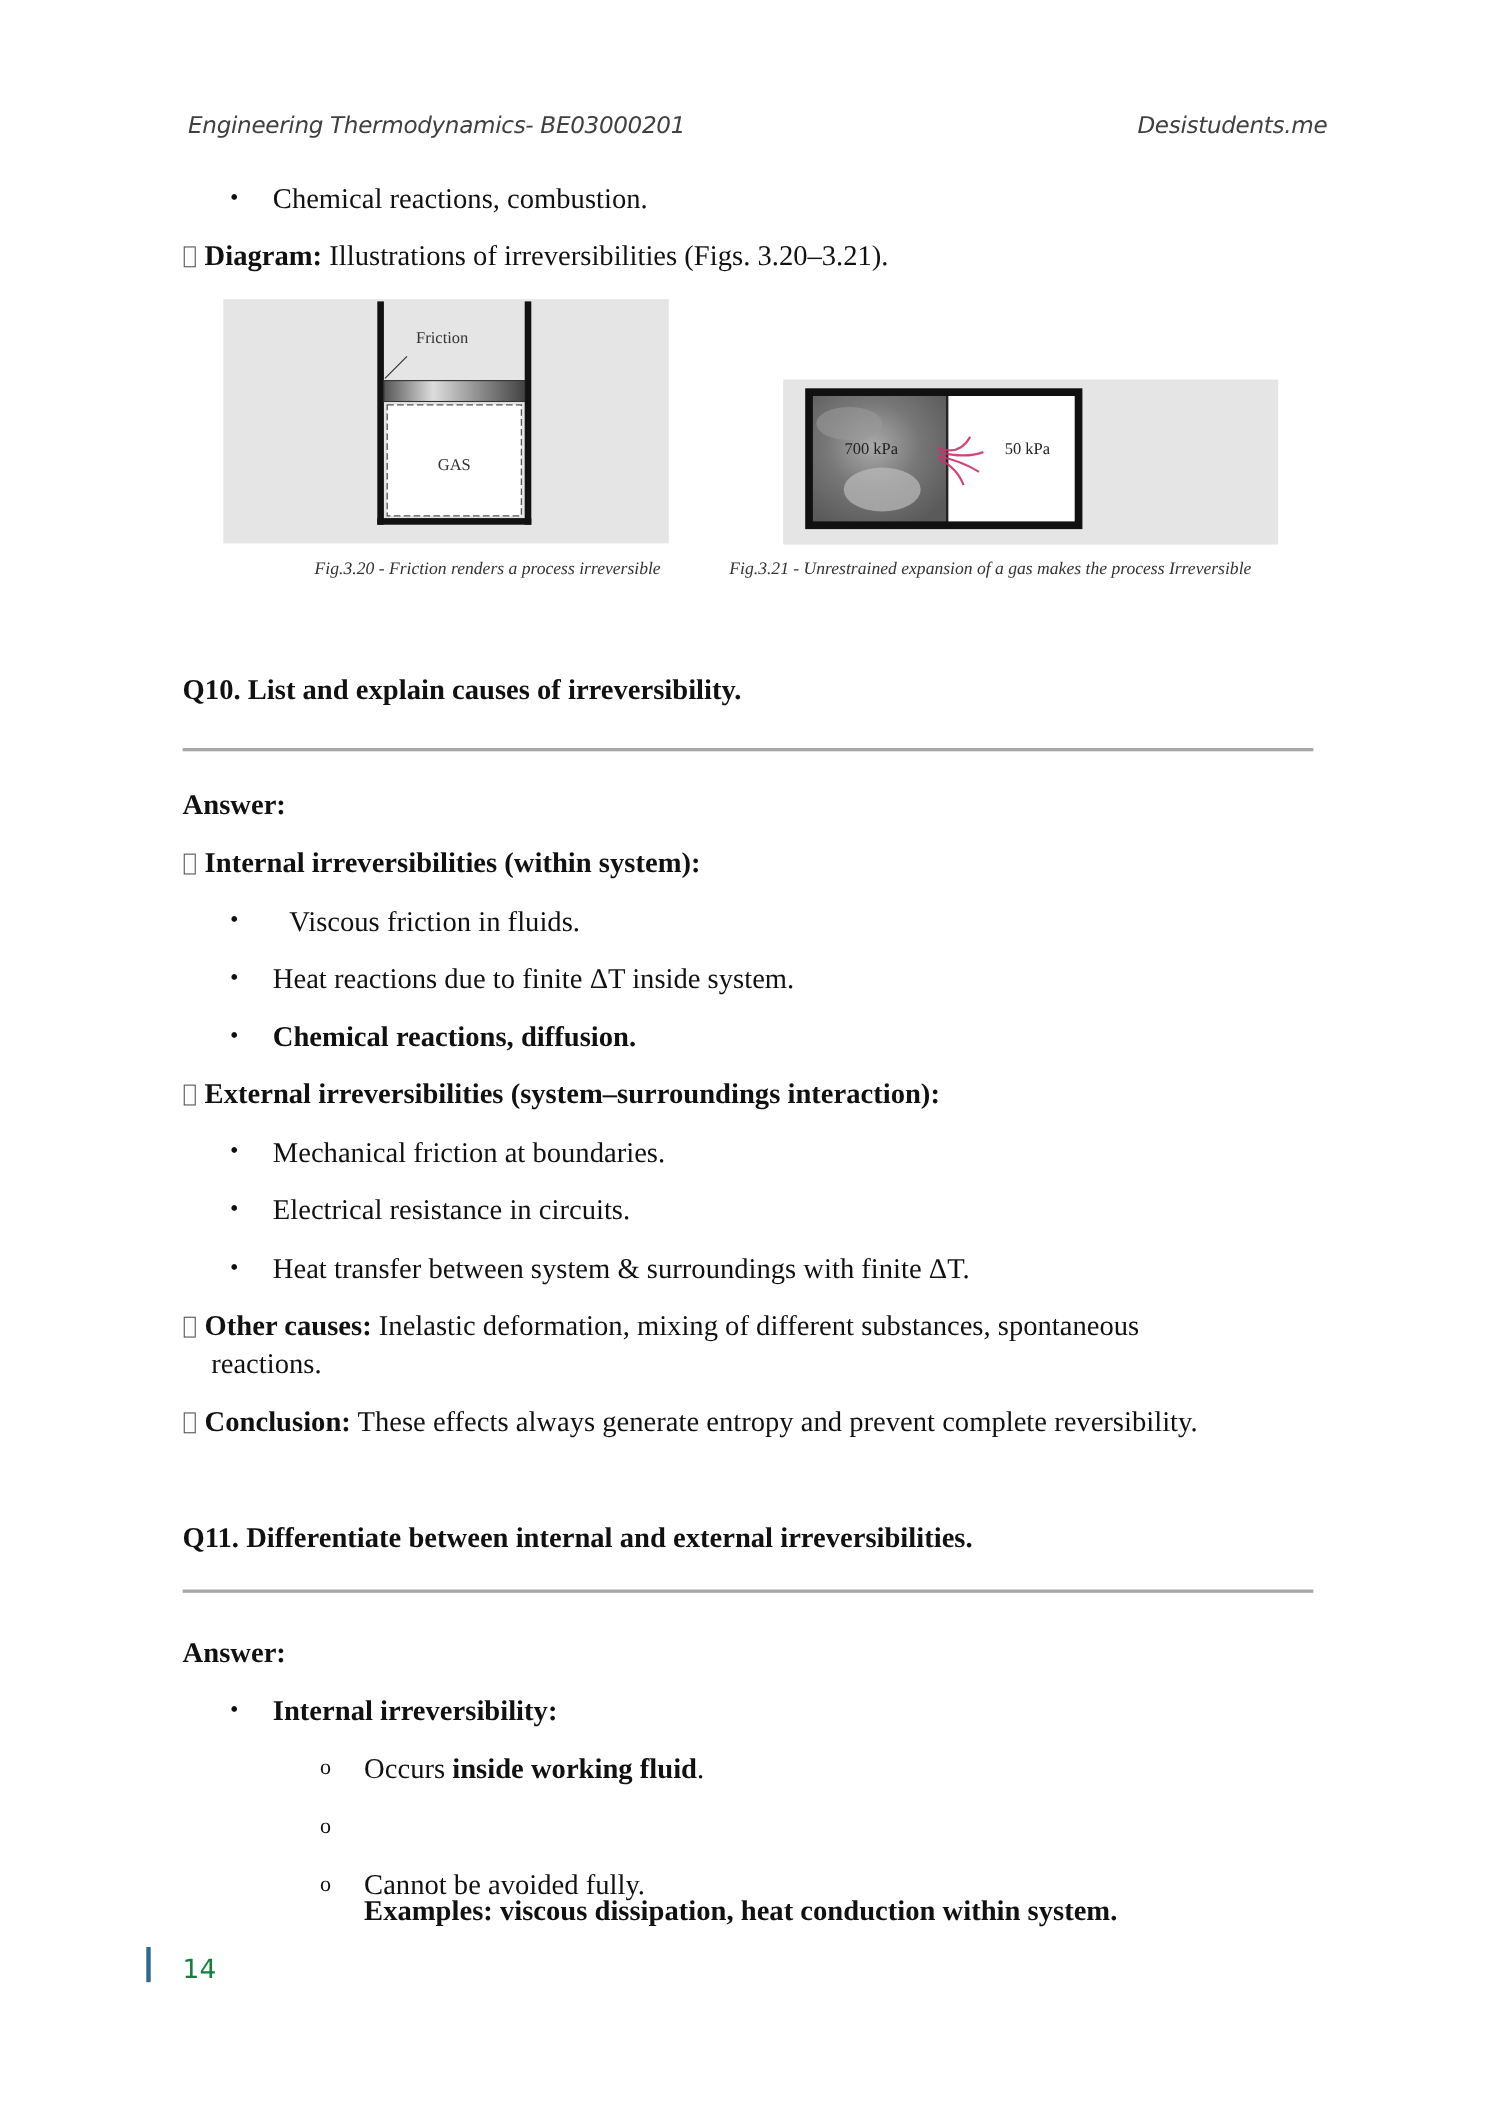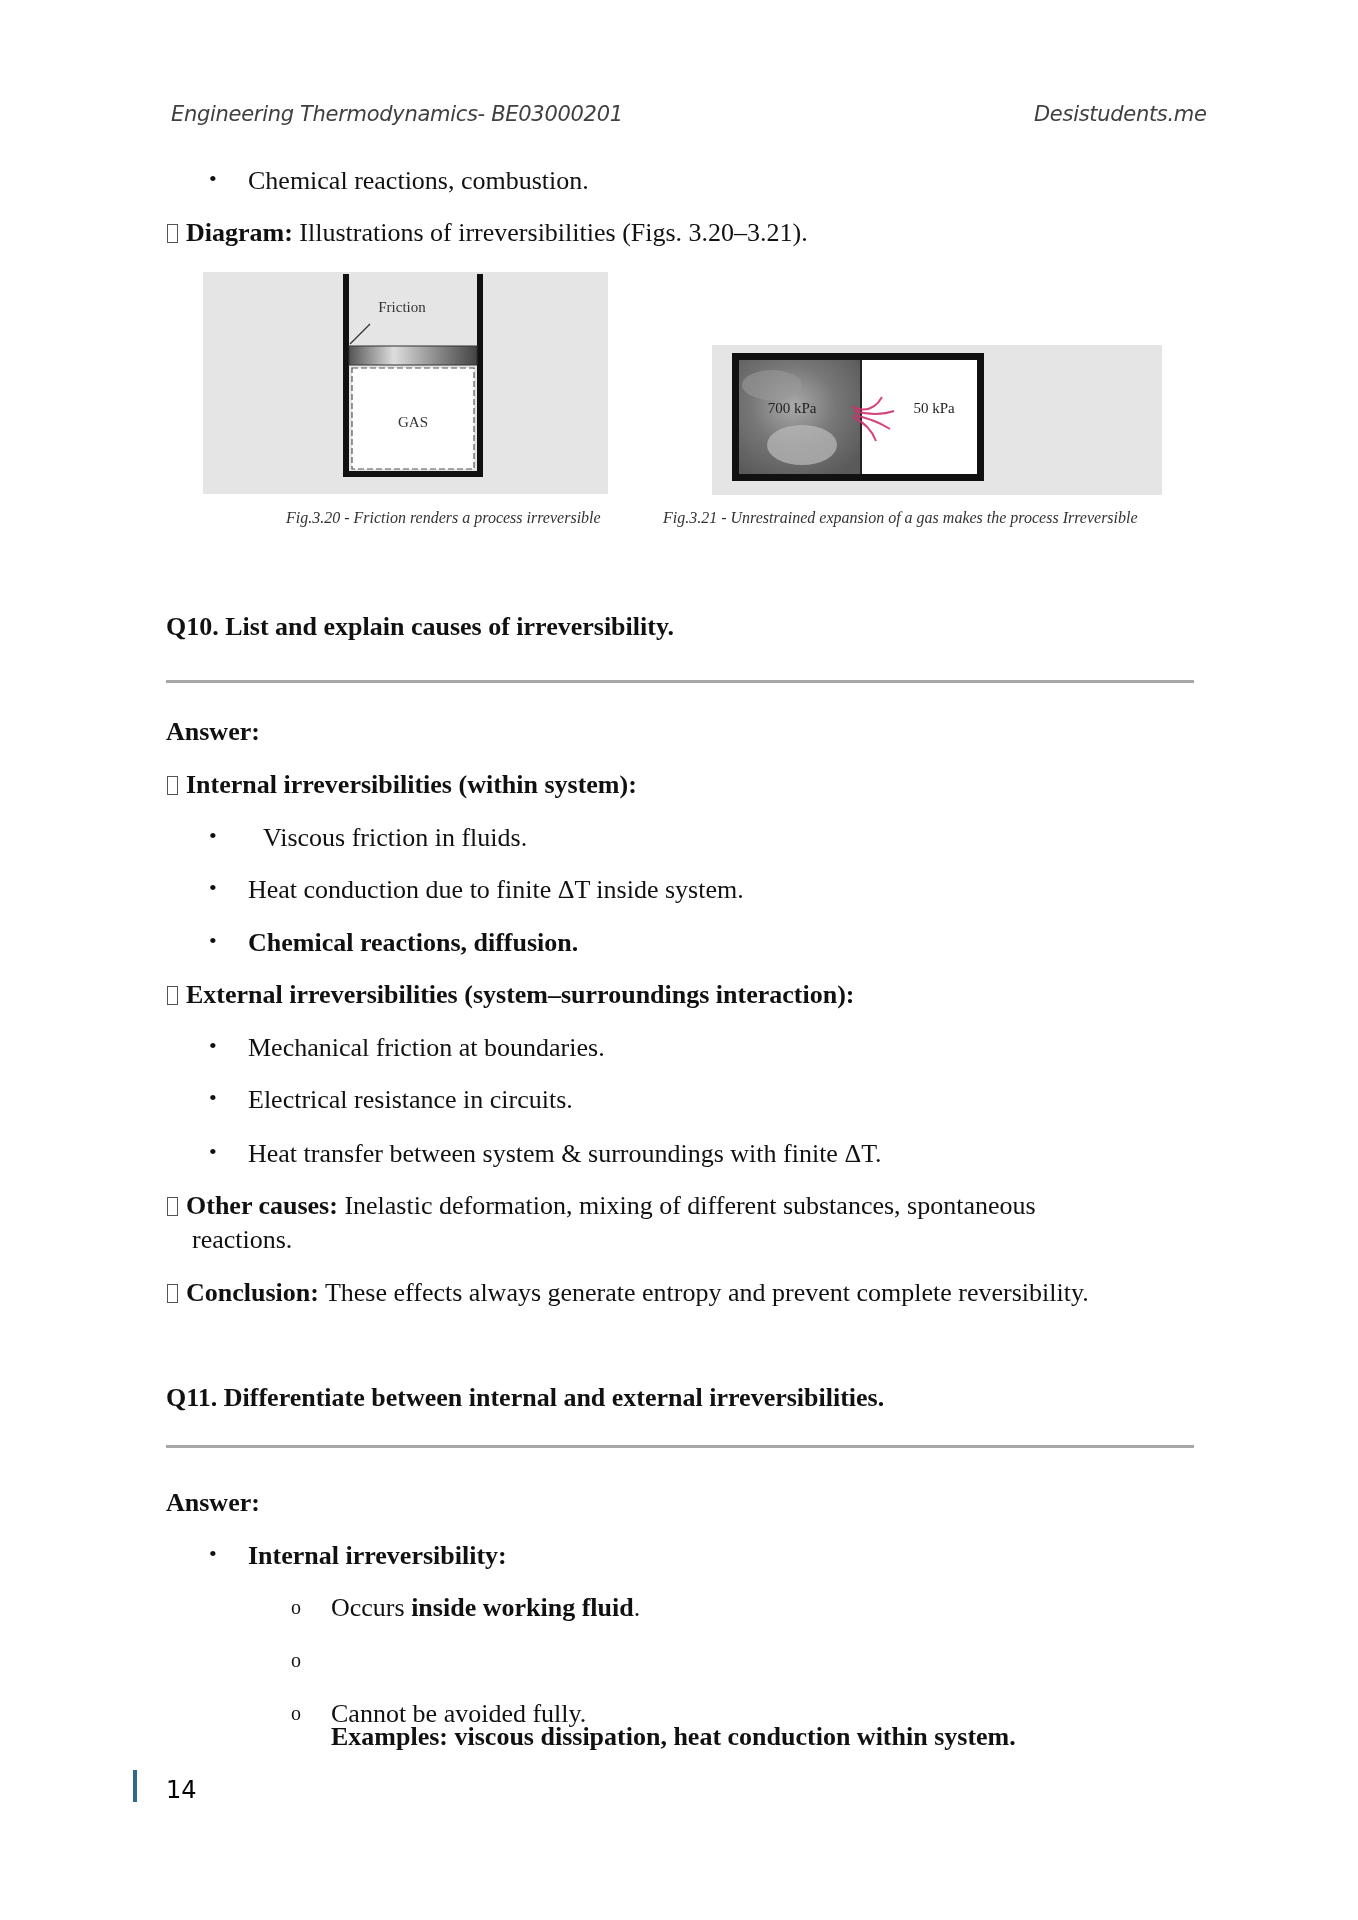--- a/index.html
+++ b/index.html
@@ -12,21 +12,21 @@
   .b { font-weight:bold; }
   .box { display:inline-block; width:11px; height:19px; border:1px solid #555; margin-right:8px;
          vertical-align:-2px; box-sizing:border-box; }
   .bullet { position:absolute; left:209px; font-size:22px; }
   .bullet2 { position:absolute; left:291px; font-size:20px; }
   .rule { position:absolute; left:166px; width:1028px; height:3px; background:#a8a8a8; }
   .fig { position:absolute; background:#e5e5e5; }
   .cap { position:absolute; font-style:italic; font-size:16px; color:#333; white-space:nowrap;margin-left:46px; }
   .footer-bar { position:absolute; left:133px; top:1770px; width:4px; height:32px; background:#2e6a8e; }
   .pgnum { position:absolute; left:166px; top:1776px; font-family:"DejaVu Sans", sans-serif;
-           font-size:24px; color:#000000; }
+           font-size:24px; color:#15803d; }
 </style>
 </head>
 <body>
 
 <div class="abs hdr" style="left:171px;">Engineering Thermodynamics- BE03000201</div>
 <div class="abs hdr" style="left:1034px;">Desistudents.me</div>
 
 <span class="bullet" style="top:166px;">•</span>
 <div class="abs txt" style="left:248px; top:166px;">Chemical reactions, combustion.</div>
 
@@ -86,21 +86,21 @@
 <div class="abs txt b" style="left:166px; top:612px;">Q10. List and explain causes of irreversibility.</div>
 <div class="rule" style="top:680px;"></div>
 <div class="abs txt b" style="left:166px; top:717px;">Answer:</div>
 
 <div class="abs txt" style="left:167px; top:770px;">
   <span class="box"></span><span class="b">Internal irreversibilities (within system):</span>
 </div>
 <span class="bullet" style="top:823px;">•</span>
 <div class="abs txt" style="left:248px; top:823px;margin-left:15px;">Viscous friction in fluids.</div>
 <span class="bullet" style="top:875px;">•</span>
-<div class="abs txt" style="left:248px; top:875px;">Heat conduction due to finite ΔT inside system.</div>
+<div class="abs txt" style="left:248px; top:875px;">Heat reactions due to finite ΔT inside system.</div>
 <span class="bullet" style="top:928px;">•</span>
 <div class="abs txt" style="left:248px; top:928px;font-weight:bold;">Chemical reactions, diffusion.</div>
 
 <div class="abs txt" style="left:167px; top:980px;">
   <span class="box"></span><span class="b">External irreversibilities (system–surroundings interaction):</span>
 </div>
 <span class="bullet" style="top:1033px;">•</span>
 <div class="abs txt" style="left:248px; top:1033px;">Mechanical friction at boundaries.</div>
 <span class="bullet" style="top:1085px;">•</span>
 <div class="abs txt" style="left:248px; top:1085px;">Electrical resistance in circuits.</div>

